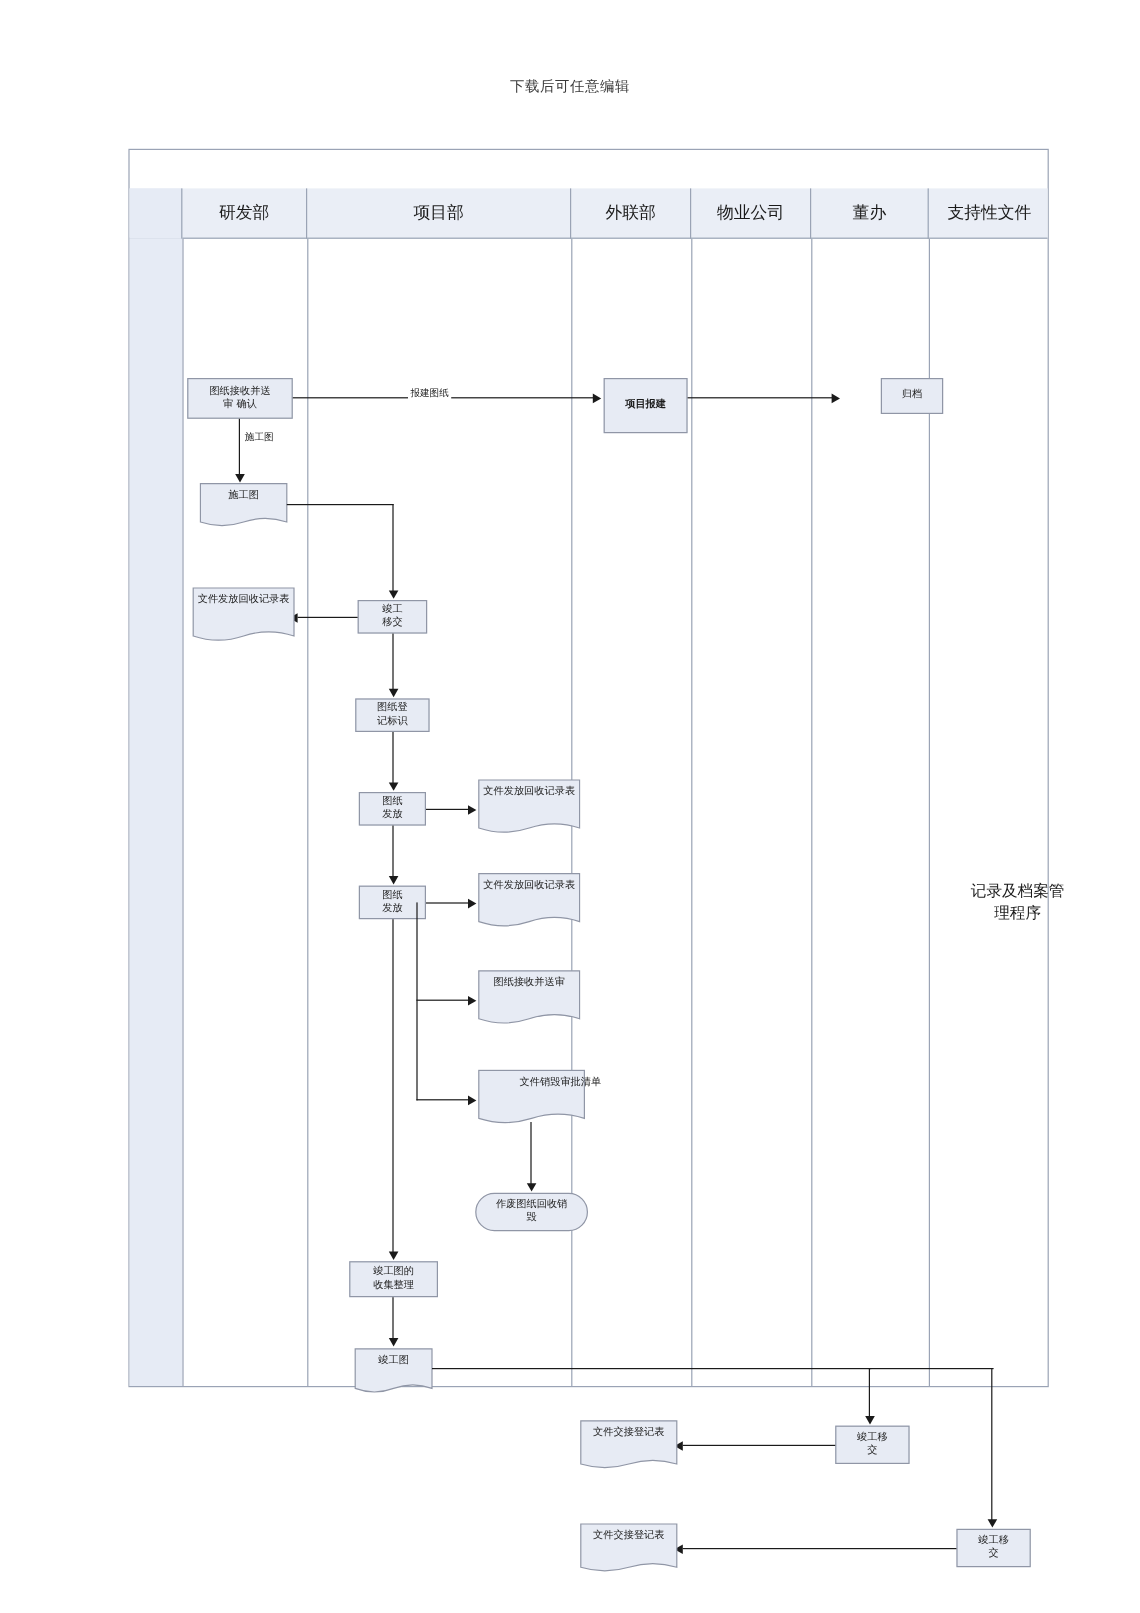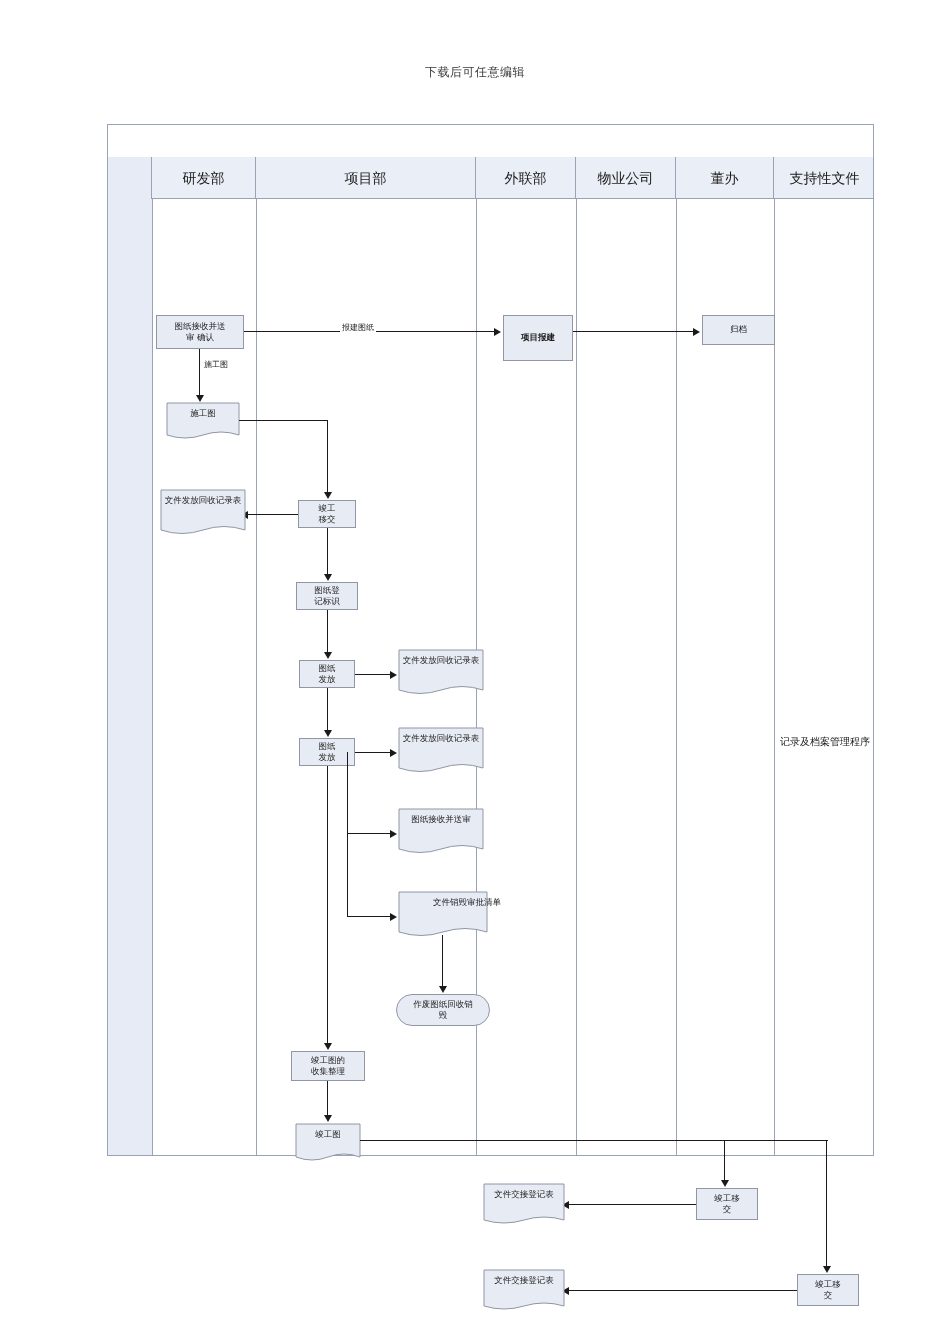--- a/index.html
+++ b/index.html
@@ -202,23 +202,25 @@
     font-size: 8px;
     color: #1b1b1b;
     background: #ffffff;
     padding: 0 2px;
     white-space: nowrap;
   }
 
   .support-text {
     position: absolute;
     font-family: "DejaVu Serif", "Liberation Serif", serif;
-    font-size: 10px;
+    font-size: 13px;
     color: #1b1b1b;
+    text-align: center;
     line-height: 1.4;
+    margin-left: 23px;
   }
 </style>
 </head>
 <body>
 
 <div id="page-note">下载后可任意编辑</div>
 
 <div id="chart-frame">
 
 
@@ -247,21 +249,21 @@
 
     <div class="hline" style="left:136px; top:132px; width:252px;"></div>
     <div class="arrow right" style="left:386px; top:129px;"></div>
     <div class="edge-label" style="left:232px; top:123px;">报建图纸</div>
 
     <div class="node" style="left:395px; top:116px; width:70px; height:46px;font-weight:bold;">项目报建</div>
 
     <div class="hline" style="left:465px; top:132px; width:122px;"></div>
     <div class="arrow right" style="left:585px; top:129px;"></div>
 
-    <div class="node" style="left:594px; top:116px; width:73px; height:30px;">归档</div>
+    <div class="node" style="left:626px; top:116px; width:52px; height:30px;">归档</div>
 
     <div class="vline" style="left:91px; top:150px; height:50px;"></div>
     <div class="arrow down" style="left:88px; top:196px;"></div>
     <div class="edge-label" style="left:94px; top:160px;">施工图</div>
 
     <div class="doc" style="left:58px; top:203px; width:74px; height:42px;">
       <svg width="74" height="42" viewBox="0 0 74 42">
         <path d="M1,1 L73,1 L73,33 Q55,27 37,33 Q19,39 1,33 Z" fill="#e7ebf4" stroke="#9096a6" stroke-width="1"></path>
       </svg>
       <div class="doc-label">施工图</div>

